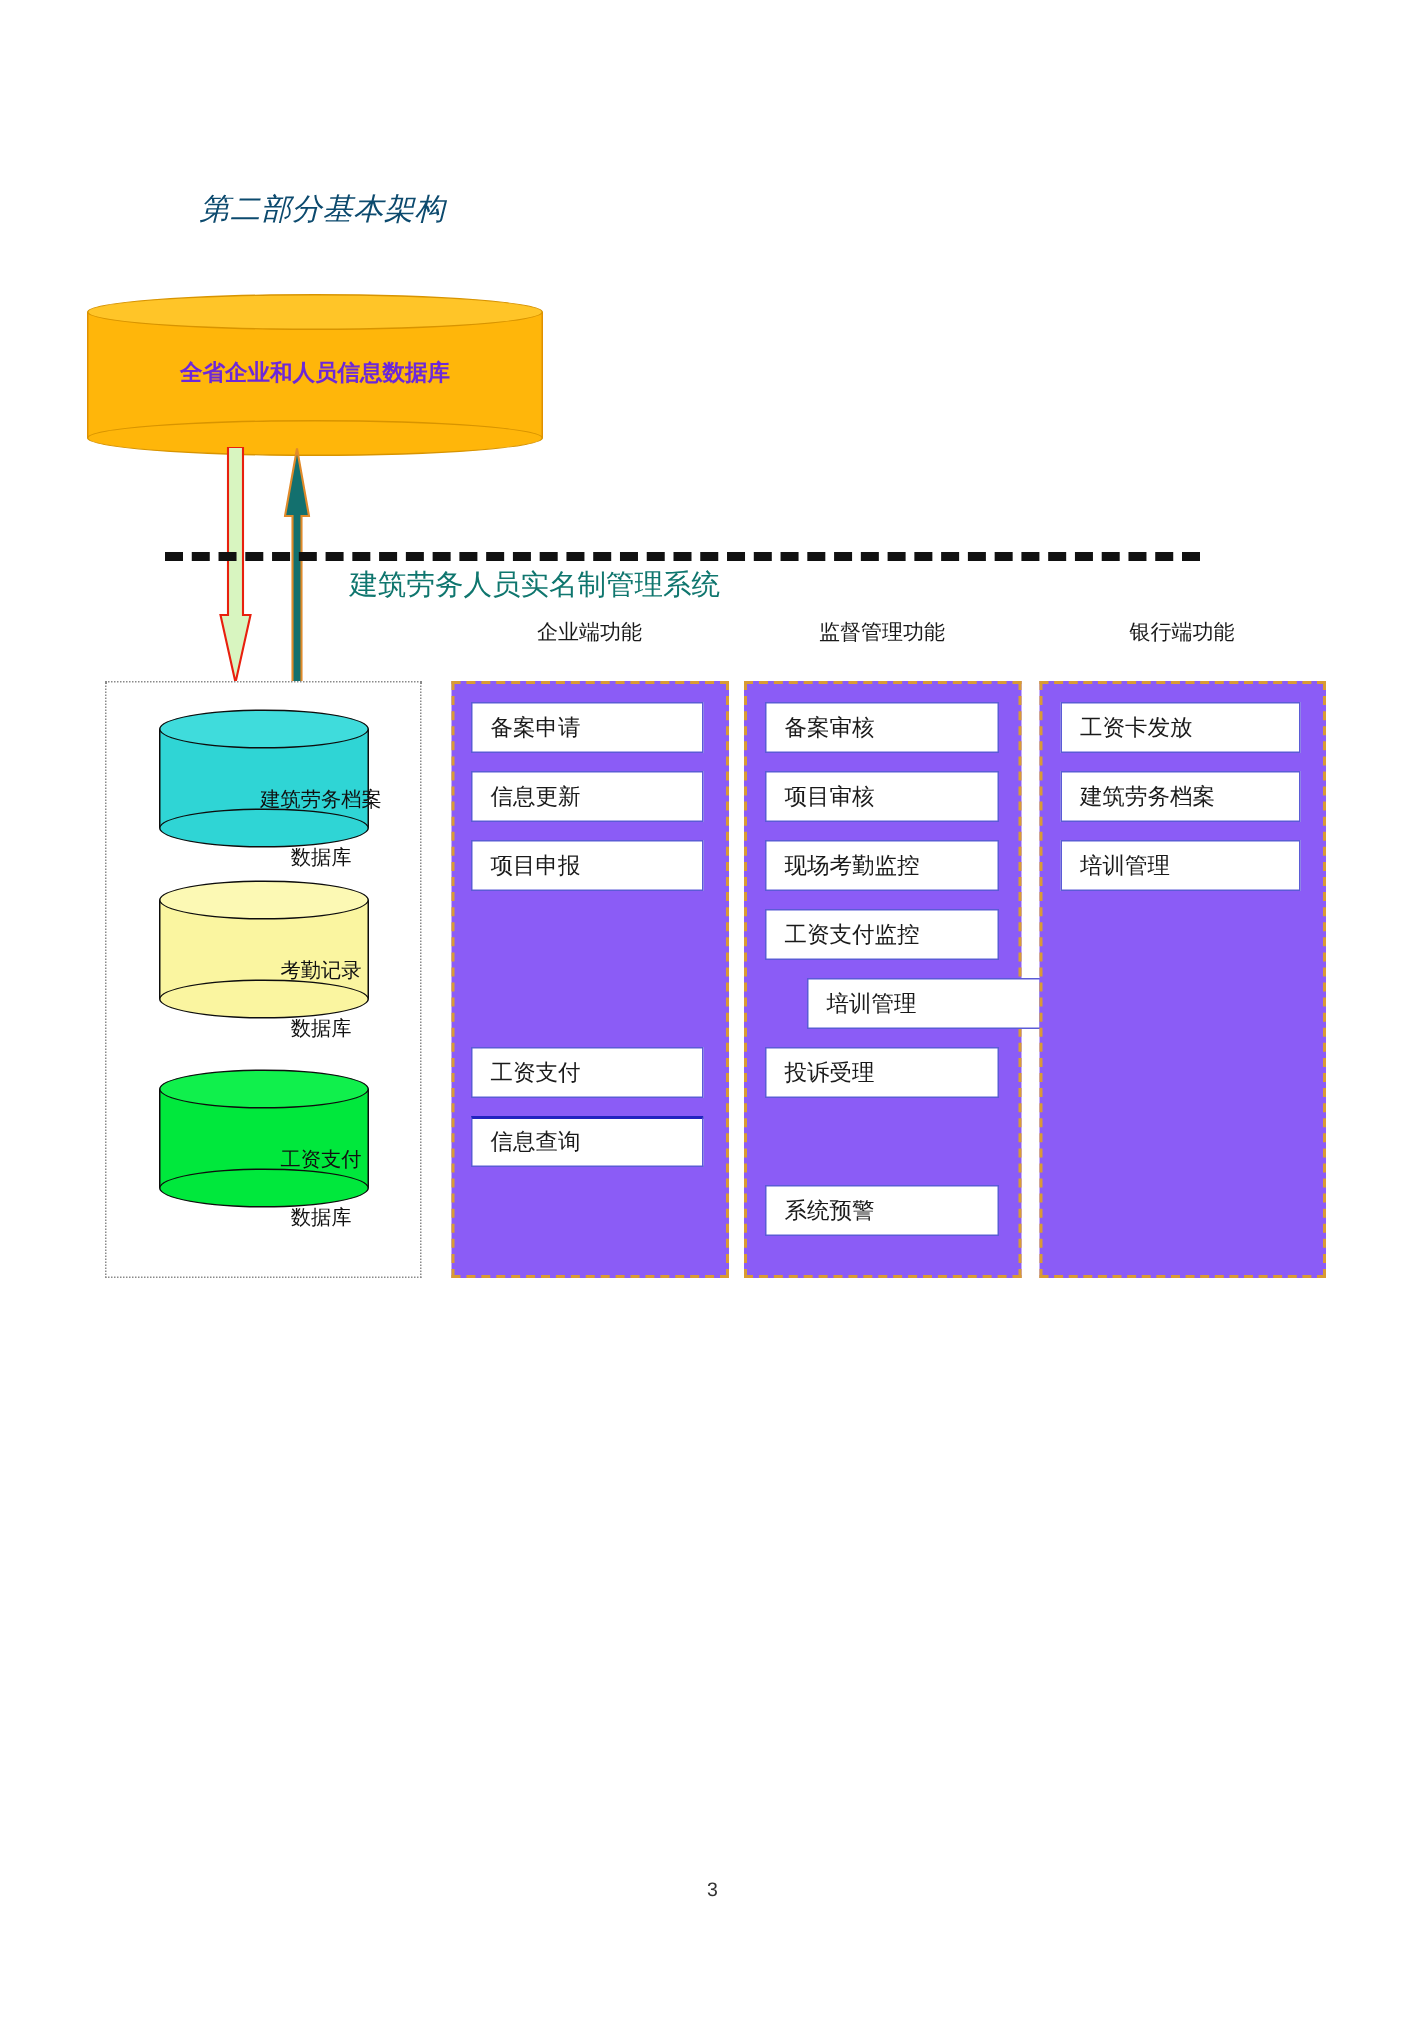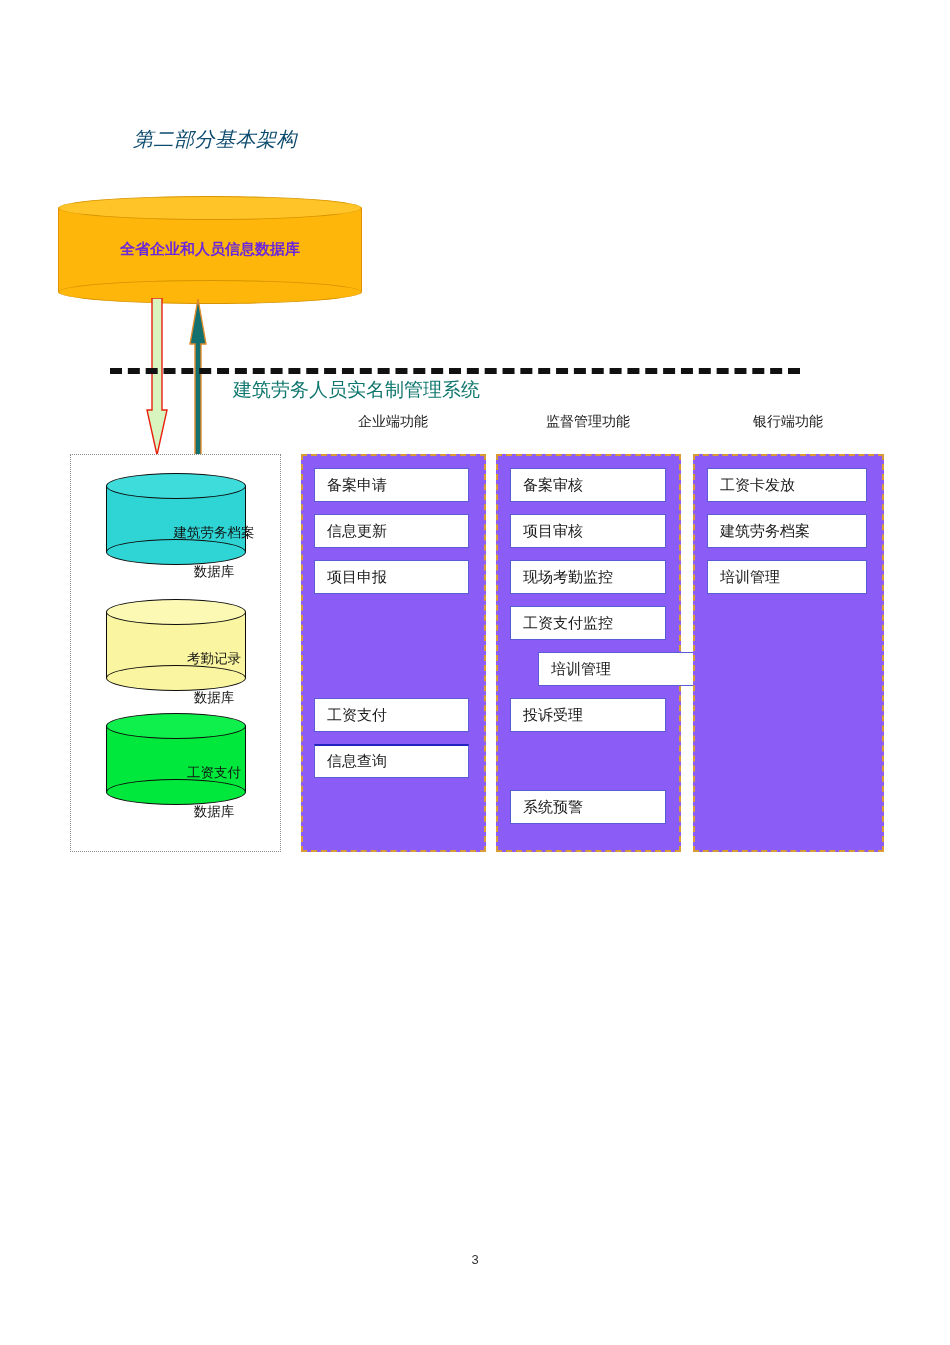--- a/index.html
+++ b/index.html
@@ -168,21 +168,21 @@
   .db-cyl .cyl-bottom { height: 26px; }
   .db-cyl .cyl-label {
     top: 30px;
     font-size: 13.5px;
     line-height: 1.45;
     color: #111;
     padding-left: 38px;
   }
 
   .db-cyl.cy1 { top: 18px; }
-  .db-cyl.cy2 { top: 144px; font-family: Liberation Serif, serif; }
+  .db-cyl.cy2 { top: 132px; font-family: Liberation Serif, serif; }
   .db-cyl.cy3 { top: 258px; }
 
   .db-cyl.cy1 .cyl-body { background: #2FD5D5; border-left: 1.5px solid #0d0d0d; border-right: 1.5px solid #0d0d0d; }
   .db-cyl.cy1 .cyl-top { background: #3FDCDC; border: 1.5px solid #0d0d0d; }
   .db-cyl.cy1 .cyl-bottom { background: #2FD5D5; border: 1.5px solid #0d0d0d; }
 
   .db-cyl.cy2 .cyl-body { background: #FAF5A0; border-left: 1.5px solid #0d0d0d; border-right: 1.5px solid #0d0d0d; }
   .db-cyl.cy2 .cyl-top { background: #FCF9B4; border: 1.5px solid #0d0d0d; }
   .db-cyl.cy2 .cyl-bottom { background: #FAF5A0; border: 1.5px solid #0d0d0d; }
 

